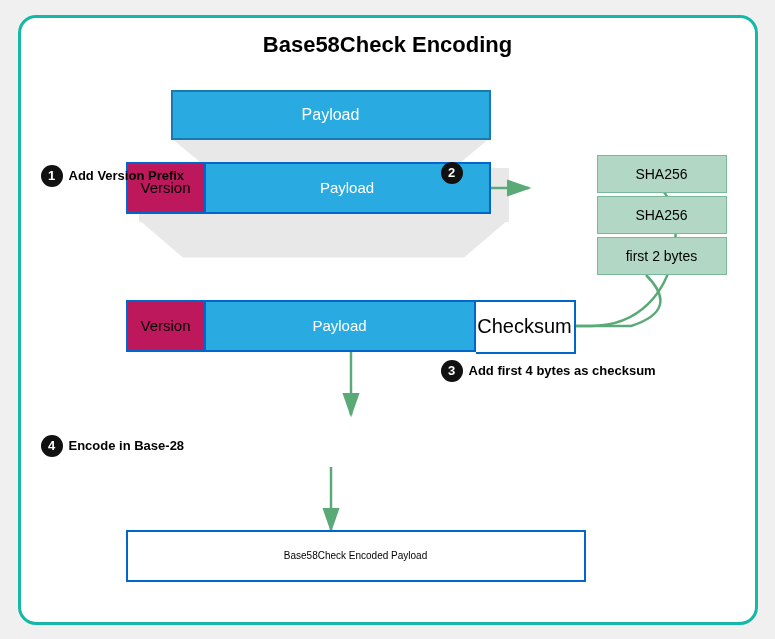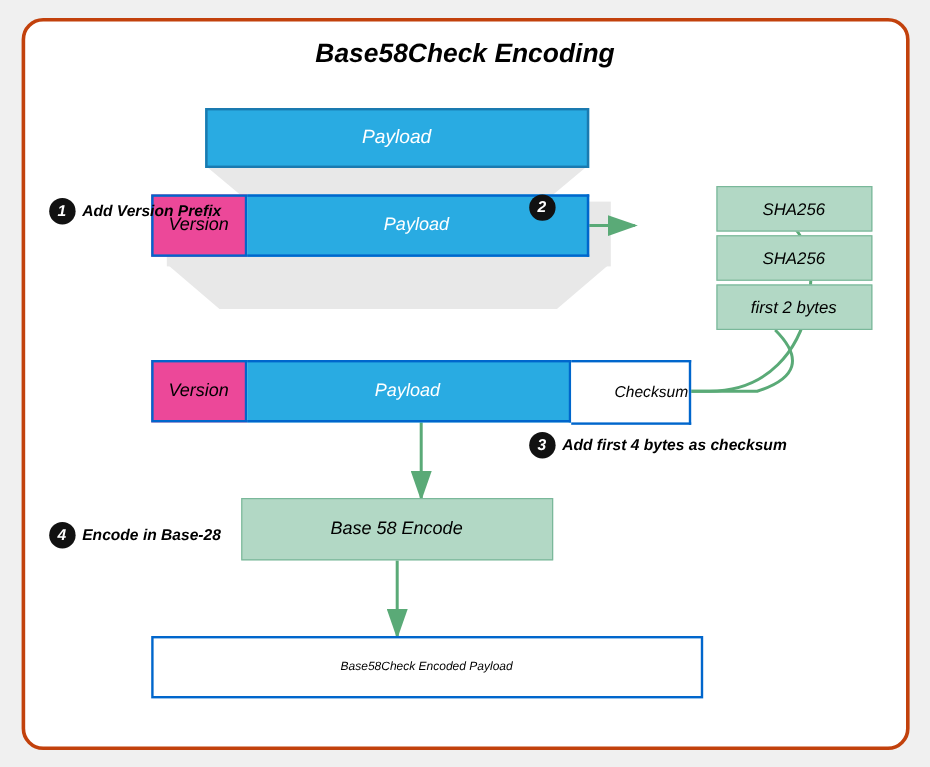--- a/index.html
+++ b/index.html
@@ -11,25 +11,24 @@
       align-items: center;
       width: 775px;
       height: 639px;
       font-family: Arial, sans-serif;
     }
 
     .main-container {
       width: 740px;
       height: 610px;
       background: white;
-      border: 3px solid #c2410c;
+      border: 3px solid #14b8a6;
       border-radius: 18px;
       position: relative;
       padding: 10px;
-      font-style: italic;
     }
 
     .title {
       text-align: center;
       font-size: 22px;
       font-weight: bold;
       margin-bottom: 12px;
       margin-top: 4px;
     }
 
@@ -94,21 +93,21 @@
       position: absolute;
       left: 95px;
       top: 92px;
       display: flex;
       z-index: 3;
     }
 
     .version-box {
       width: 80px;
       height: 52px;
-      background: #ec4899;
+      background: #be185d;
       border: 2.5px solid #0066cc;
       display: flex;
       align-items: center;
       justify-content: center;
       font-size: 15px;
     }
 
     .payload-mid-box {
       width: 285px;
       height: 52px;
@@ -167,22 +166,22 @@
     }
 
     .checksum-box {
       width: 100px;
       height: 54px;
       background: white;
       border: 2.5px solid #0066cc;
       border-left: none;
       display: flex;
       align-items: center;
-      justify-content: flex-end;
-      font-size: 13px;
+      justify-content: center;
+      font-size: 20px;
     }
 
     .payload-lower-box {
       width: 270px;
       height: 52px;
       background: #29abe2;
       border: 2.5px solid #0066cc;
       border-left: none;
       display: flex;
       align-items: center;
@@ -324,23 +323,20 @@
       </div>
     </div>
 
     <div class="step3-label">
       <div class="step-circle">
         <span>3</span>
       </div>
       <span class="step-text">Add first 4 bytes as checksum</span>
     </div>
 
-    <div class="base58-encode-box">
-      <span>Base 58 Encode</span>
-    </div>
 
     <div class="step4-label">
       <div class="step-circle">
         <span>4</span>
       </div>
       <span class="step-text">Encode in Base-28</span>
     </div>
 
     <div class="encoded-payload-box">
       <span>Base58Check Encoded Payload</span>

